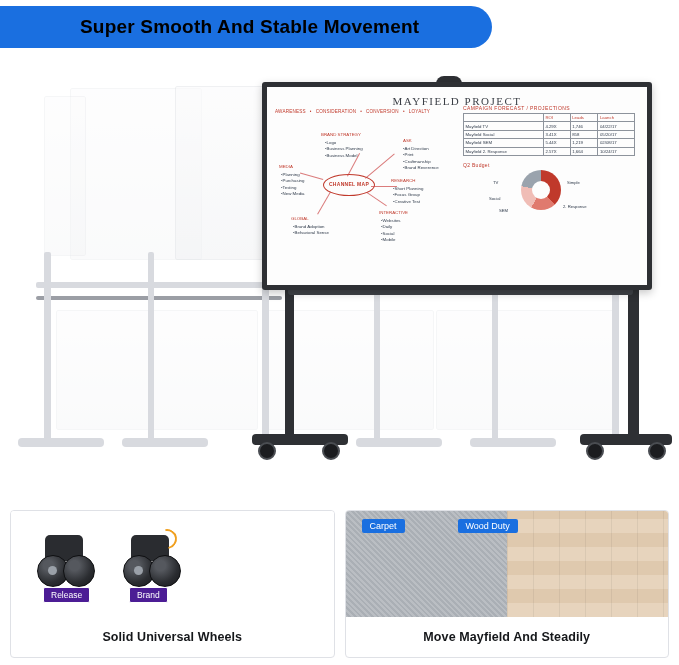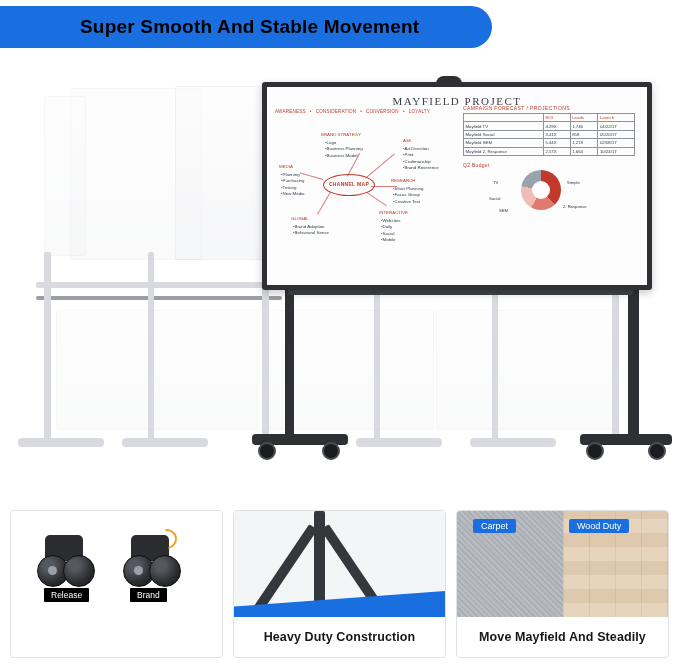--- a/index.html
+++ b/index.html
@@ -131,21 +131,21 @@
   }
   .wheel-tire{
     position:absolute;width:30px;height:30px;border-radius:50%;
     background:radial-gradient(circle at 35% 32%,#55585e 0 18%,#2b2d31 60%,#16171a 100%);
     border:1px solid #0f1012;
   }
   .wheel-hub{
     position:absolute;width:9px;height:9px;border-radius:50%;background:#9aa0a8;
   }
   .pill{
-    position:absolute;background:#000000;color:#fff;font-size:8.5px;
+    position:absolute;background:#4c1d95;color:#fff;font-size:8.5px;
     padding:2px 7px;border-radius:2px;border:1px solid #ffffff;white-space:nowrap;
   }
   .arrow-curve{
     position:absolute;width:16px;height:16px;border:2px solid #f0a020;
     border-left-color:transparent;border-bottom-color:transparent;border-radius:50%;
     transform:rotate(35deg);
   }
 
   
   .xframe{position:absolute;background:#34373c;border-radius:2px;}
@@ -341,32 +341,23 @@
         <div class="wheel" style="left:112px;top:24px;">
           <div class="wheel-body" style="left:8px;top:0;"></div>
           <div class="wheel-tire" style="left:0;top:20px;"></div>
           <div class="wheel-tire" style="left:26px;top:20px;"></div>
           <div class="wheel-hub" style="left:11px;top:31px;"></div>
           <div class="arrow-curve" style="left:34px;top:-6px;"></div>
         </div>
         <div class="pill" style="left:32px;top:76px;">Release</div>
         <div class="pill" style="left:118px;top:76px;">Brand</div>
       </div>
+      <div class="card-cap">Solid Universal Wheels</div>
     </div>
 
-    <div class="card">
-      <div class="card-media">
-        <div class="constr-bg"></div>
-        <div class="xframe" style="left:42px;top:6px;width:10px;height:116px;transform:rotate(34deg);"></div>
-        <div class="xframe" style="left:118px;top:6px;width:10px;height:116px;transform:rotate(-34deg);"></div>
-        <div class="xframe" style="left:80px;top:0;width:11px;height:106px;"></div>
-        <div class="blue-wedge" style="height:26px;clip-path:polygon(0 60%,100% 0,100% 100%,0 100%);"></div>
-      </div>
-      <div class="card-cap">Heavy Duty Construction</div>
-    </div>
 
     <div class="card">
       <div class="card-media">
         <div class="floor-half carpet"></div>
         <div class="floor-half wood"></div>
         <div class="tag" style="left:16px;">Carpet</div>
         <div class="tag" style="left:112px;">Wood Duty</div>
       </div>
       <div class="card-cap">Move Mayfield And Steadily</div>
     </div>

